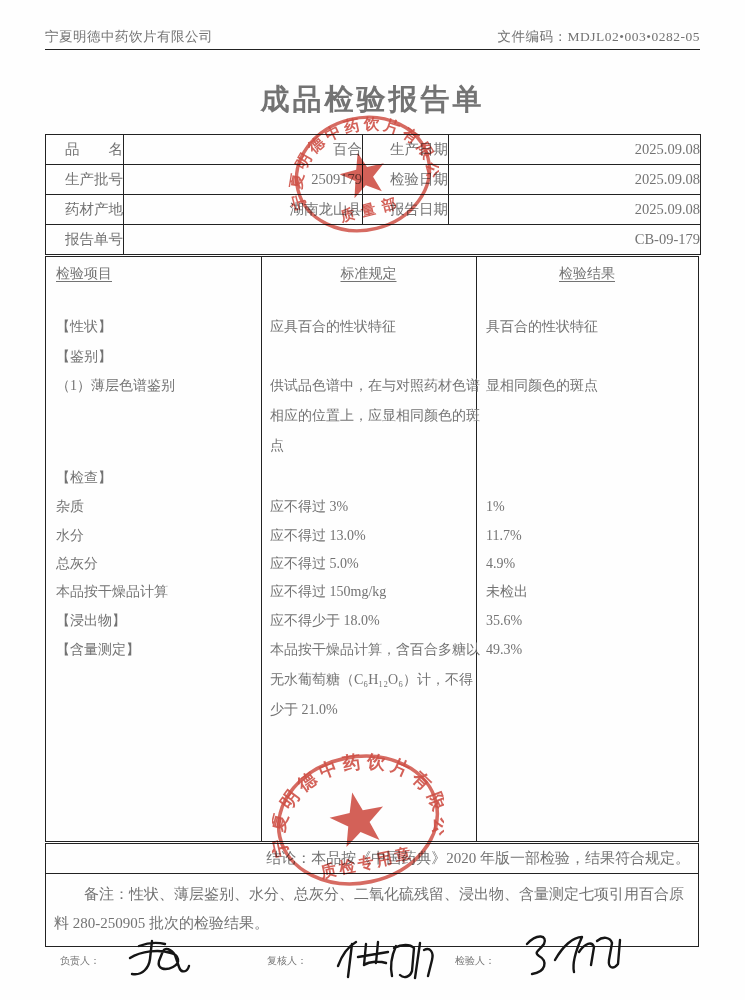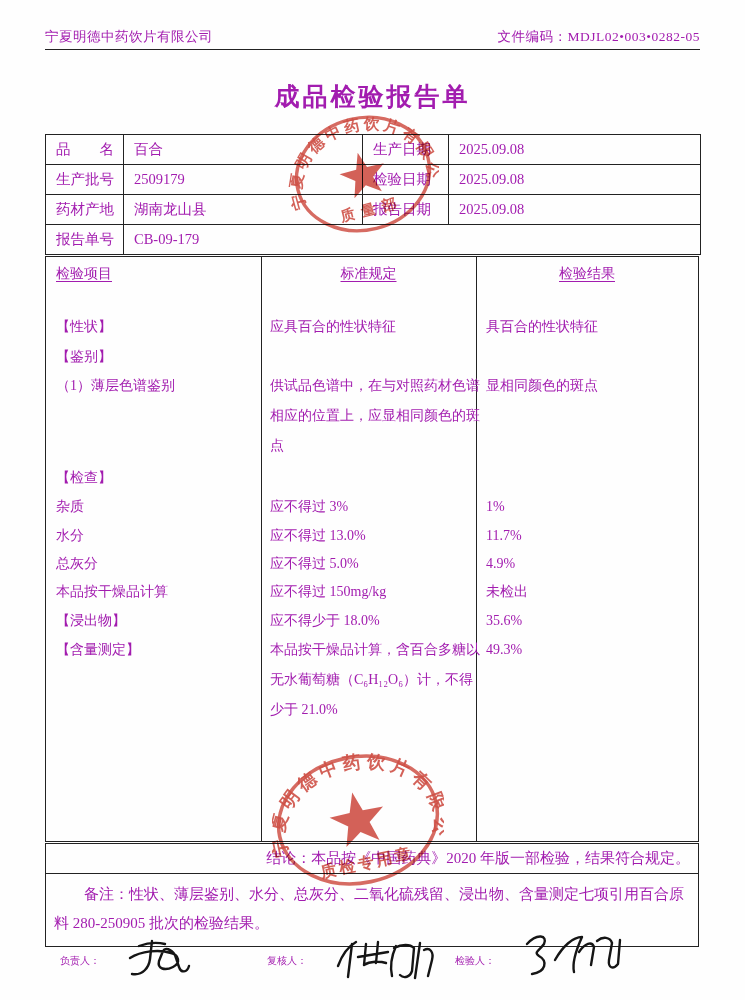--- a/index.html
+++ b/index.html
@@ -1,25 +1,25 @@
 <!DOCTYPE html>
 <html><head>
 <meta charset="utf-8">
 <style>
   html,body{margin:0;padding:0;background:#ffffff;}
   .page{position:relative;width:745px;height:1000px;background:#fefefe;overflow:hidden;
-        font-family:"Liberation Serif","DejaVu Serif",serif;color:#a21caf;}
+        font-family:"Liberation Serif","DejaVu Serif",serif;color:#737373;}
   .hdr{position:absolute;top:28px;left:45px;width:655px;display:flex;justify-content:space-between;
        font-size:13.5px;letter-spacing:.5px;}
   .hdr-rule{position:absolute;top:49px;left:45px;width:655px;height:0;border-top:1.6px solid #222;}
-  .title{position:absolute;top:80px;left:0;width:745px;text-align:center;font-size:25px;
+  .title{position:absolute;top:80px;left:0;width:745px;text-align:center;font-size:29px;
          font-weight:bold;letter-spacing:3px;}
   table.info{position:absolute;top:134px;left:45px;border-collapse:collapse;table-layout:fixed;
              width:655px;font-size:14.5px;}
-  table.info td{border:1.3px solid #222;height:29px;padding:0 0 0 10px;white-space:nowrap;overflow:hidden;}
+  table.info td{border:1.3px solid #222;height:29px;padding:0 0 0 10px;white-space:nowrap;overflow:hidden;text-align:right;}
   table.info{border:1.6px solid #222;}
   .mt{position:absolute;top:256px;left:45px;width:652px;height:584px;border:1.6px solid #222;
       font-size:14px;}
   .vline{position:absolute;top:0;bottom:0;width:1.3px;background:#222;}
   .cell{position:absolute;line-height:30px;}
   .c1{left:10px;width:196px;}
   .c2{left:224px;width:212px;}
   .c3{left:440px;width:205px;}
   .th{text-decoration:underline;text-underline-offset:3px;}
   .th2{left:215px;width:215px;text-align:center;}

